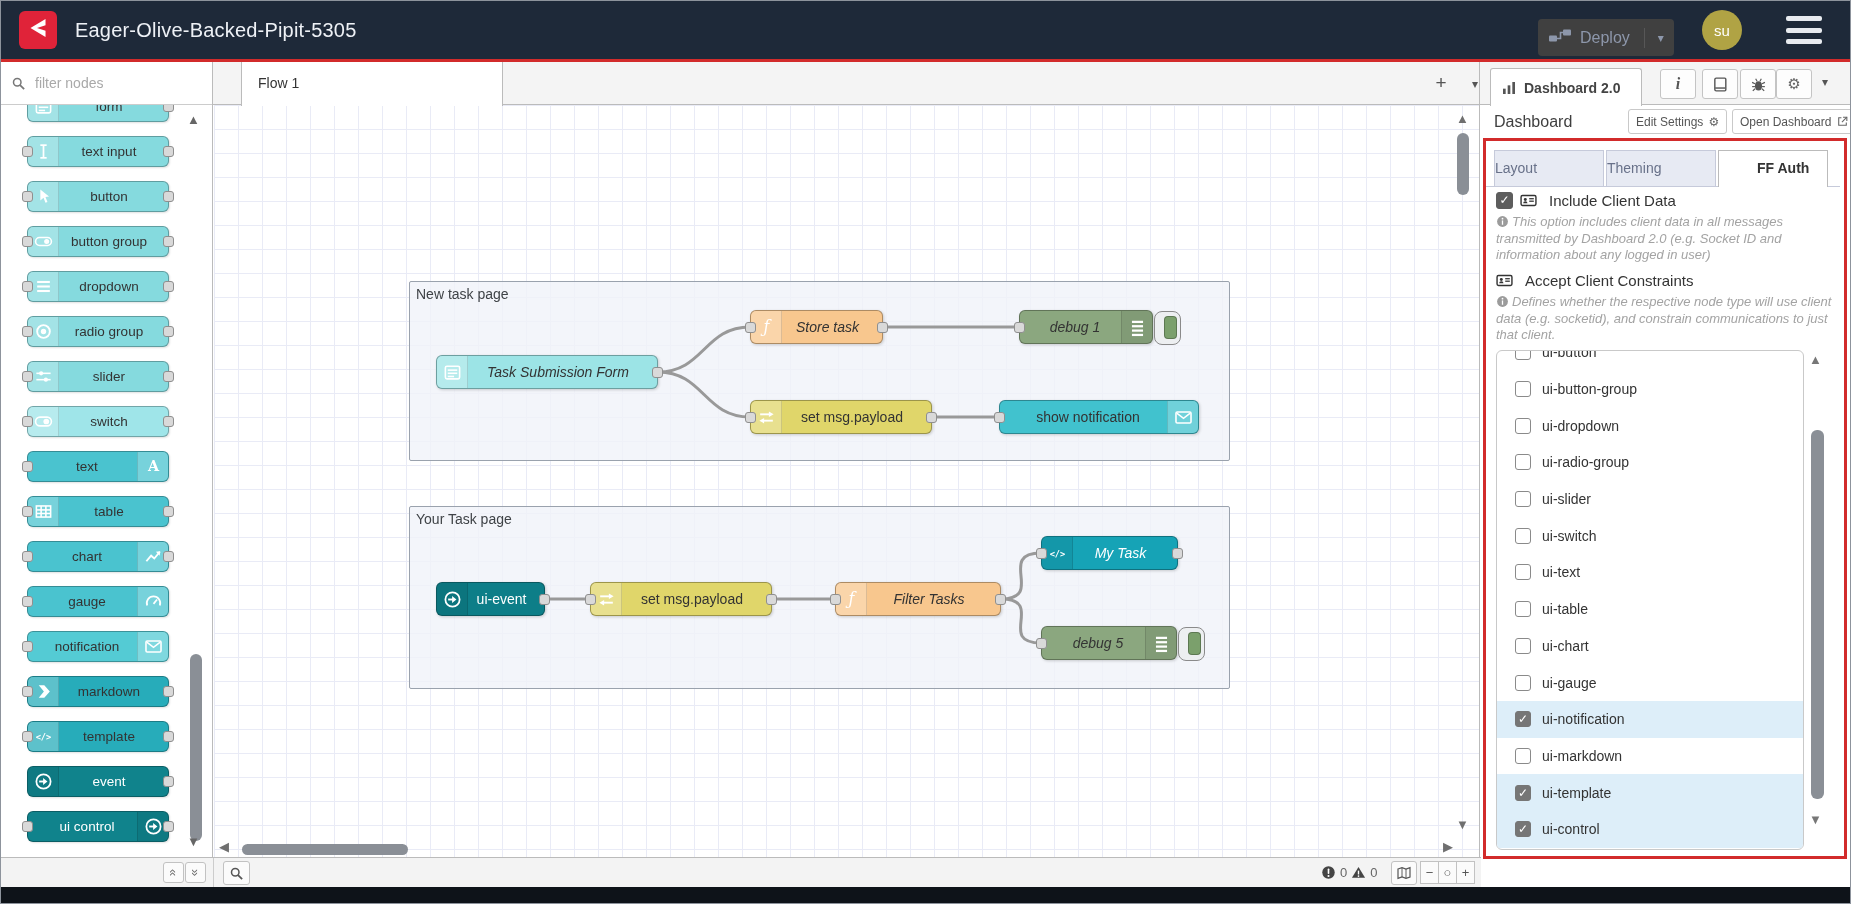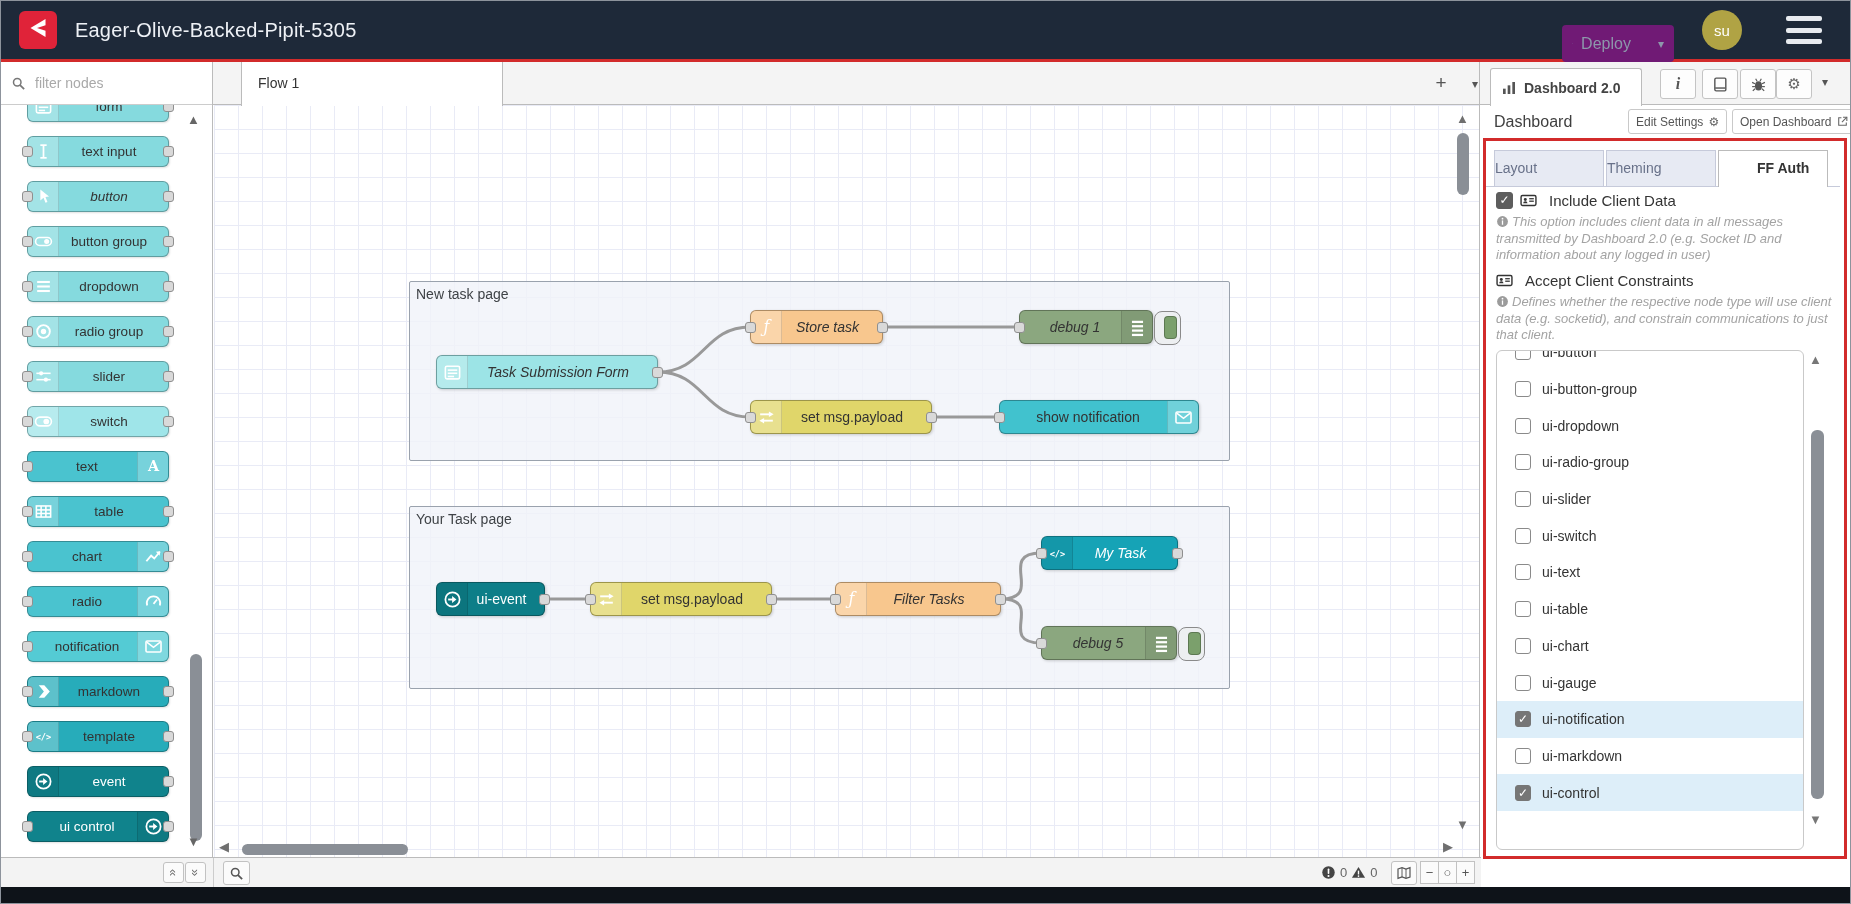--- a/index.html
+++ b/index.html
@@ -5,21 +5,21 @@
   html,body{margin:0;padding:0;background:#d7d7d7;}
   .app{position:relative;width:1851px;height:904px;background:#fff;overflow:hidden;
        font-family:"Liberation Sans",sans-serif;border:1px solid #8d939c;box-sizing:border-box;}
 
   
   .header{position:absolute;left:0;top:0;right:0;height:58px;background:#1e2939;z-index:60;}
   .logo{position:absolute;left:18px;top:10px;width:38px;height:38px;border-radius:6px;background:#e02339;
         display:flex;align-items:center;justify-content:center;}
   .logo svg{width:26px;height:26px;}
   .apptitle{position:absolute;left:74px;top:0;height:58px;line-height:58px;color:#eef1f6;font-size:20px;letter-spacing:.2px;}
-  .deploy{position:absolute;right:176px;top:24px;width:112px;height:37px;background:#701a75;border-radius:4px;
+  .deploy{position:absolute;right:176px;top:18px;width:136px;height:37px;background:#404040;border-radius:4px;
           display:flex;align-items:center;padding:0 10px;box-sizing:border-box;gap:8px;}
   .deploy .icn{width:24px;height:22px;display:flex;align-items:center;}
   .dlabel{color:#8d97ab;font-size:16px;}
   .dsep{width:1px;height:20px;background:rgba(255,255,255,.12);margin-left:6px;}
   .dcaret{color:#8d97ab;font-size:12px;margin-left:5px;}
   .avatar{position:absolute;right:108px;top:9px;width:40px;height:40px;border-radius:50%;background:#b0a344;
           color:#fff;display:flex;align-items:center;justify-content:center;font-size:15px;}
   .hamburger{position:absolute;right:28px;top:15px;width:36px;height:28px;display:flex;flex-direction:column;
              justify-content:space-between;cursor:pointer;}
   .hamburger span{display:block;height:5px;background:#e8ebf0;border-radius:2px;}
@@ -202,21 +202,21 @@
               <svg viewBox="0 0 24 24">
                 <line x1="8" y1="4" x2="16" y2="4" stroke="#ffffff" stroke-width="2.2"></line>
                 <line x1="12" y1="4" x2="12" y2="20" stroke="#ffffff" stroke-width="2.2"></line>
                 <line x1="8" y1="20" x2="16" y2="20" stroke="#ffffff" stroke-width="2.2"></line>
               </svg>
             </div>
             <span class="nlabel lright">text input</span>
             <div class="port pin"></div>
             <div class="port pout"></div>
           </div>
-          <div class="pnode" style="top: 76px; background: rgb(133, 218, 222); font-style: italic;">
+          <div class="pnode" style="top: 76px; background: rgb(133, 218, 222);">
             <div class="nicon left">
               <svg viewBox="0 0 24 24">
                 <path d="M8 3 L8 17 L12 13.5 L14.5 20 L17 19 L14.5 12.5 L19 12 Z" fill="#ffffff"></path>
               </svg>
             </div>
             <span class="nlabel lright">button</span>
             <div class="port pin"></div>
             <div class="port pout"></div>
           </div>
           <div class="pnode" style="top: 121px; background: rgb(133, 218, 222);">
@@ -311,21 +311,21 @@
             <div class="port pin"></div>
             <div class="port pout"></div>
           </div>
           <div class="pnode" style="top: 481px; background: rgb(74, 195, 207);">
             <div class="nicon right">
               <svg viewBox="0 0 24 24">
                 <path d="M4 17 A 8.5 8.5 0 1 1 20 17" fill="none" stroke="#ffffff" stroke-width="2.2"></path>
                 <line x1="12" y1="15" x2="16.5" y2="9.5" stroke="#ffffff" stroke-width="2.2"></line>
               </svg>
             </div>
-            <span class="nlabel lleft">radio</span>
+            <span class="nlabel lleft">gauge</span>
             <div class="port pin"></div>
           </div>
           <div class="pnode" style="top: 526px; background: rgb(84, 203, 212);">
             <div class="nicon right">
               <svg viewBox="0 0 24 24">
                 <rect x="2.5" y="5" width="19" height="14" rx="1.5" fill="none" stroke="#ffffff" stroke-width="2"></rect>
                 <polyline points="3.5,6.5 12,13 20.5,6.5" fill="none" stroke="#ffffff" stroke-width="2"></polyline>
               </svg>
             </div>
             <span class="nlabel lleft">notification</span>
@@ -724,20 +724,24 @@
           <div class="crow sel">
             <div class="cb checked"></div>
             <span>ui-notification</span>
           </div>
           <div class="crow">
             <div class="cb"></div>
             <span>ui-markdown</span>
           </div>
           <div class="crow sel">
             <div class="cb checked"></div>
+            <span>ui-template</span>
+          </div>
+          <div class="crow sel">
+            <div class="cb checked"></div>
             <span>ui-control</span>
           </div>
         </div>
       <span class="stri" style="left:329px;top:290px;">▲</span>
       <div class="sthumb"></div>
       <span class="stri" style="left:329px;top:750px;">▼</span>
 
       <div class="annot"></div>
     </div>
   </div>

